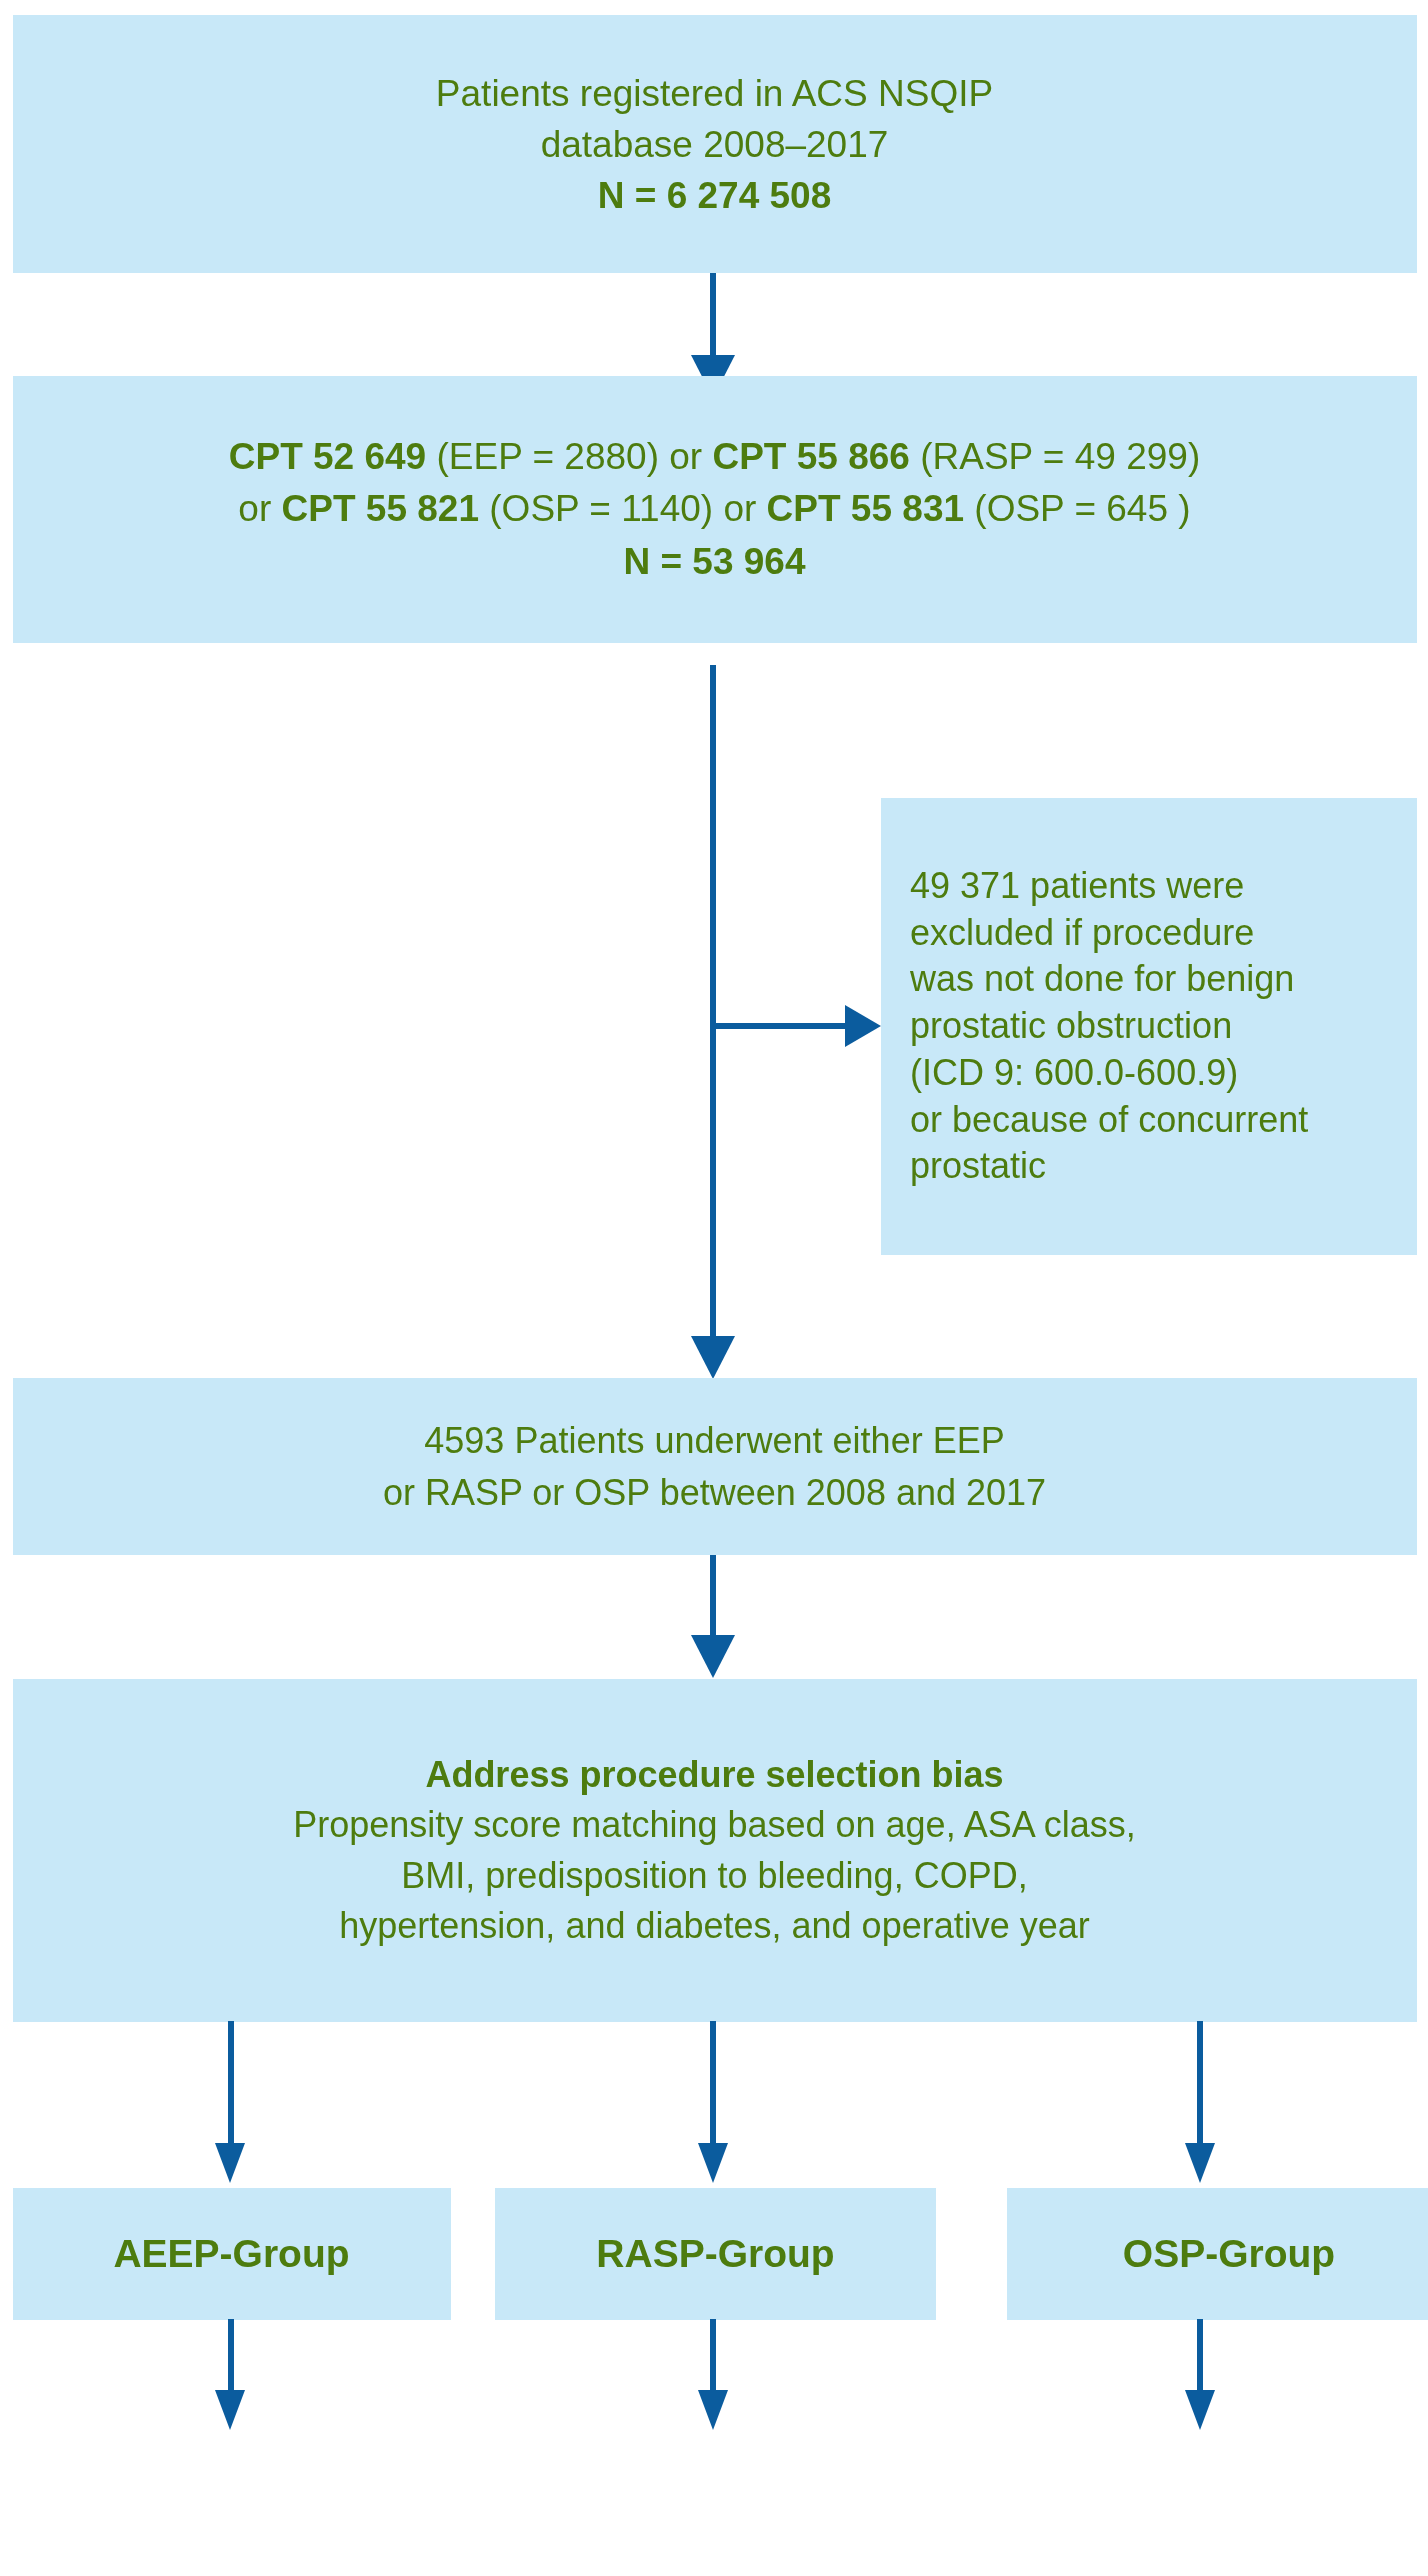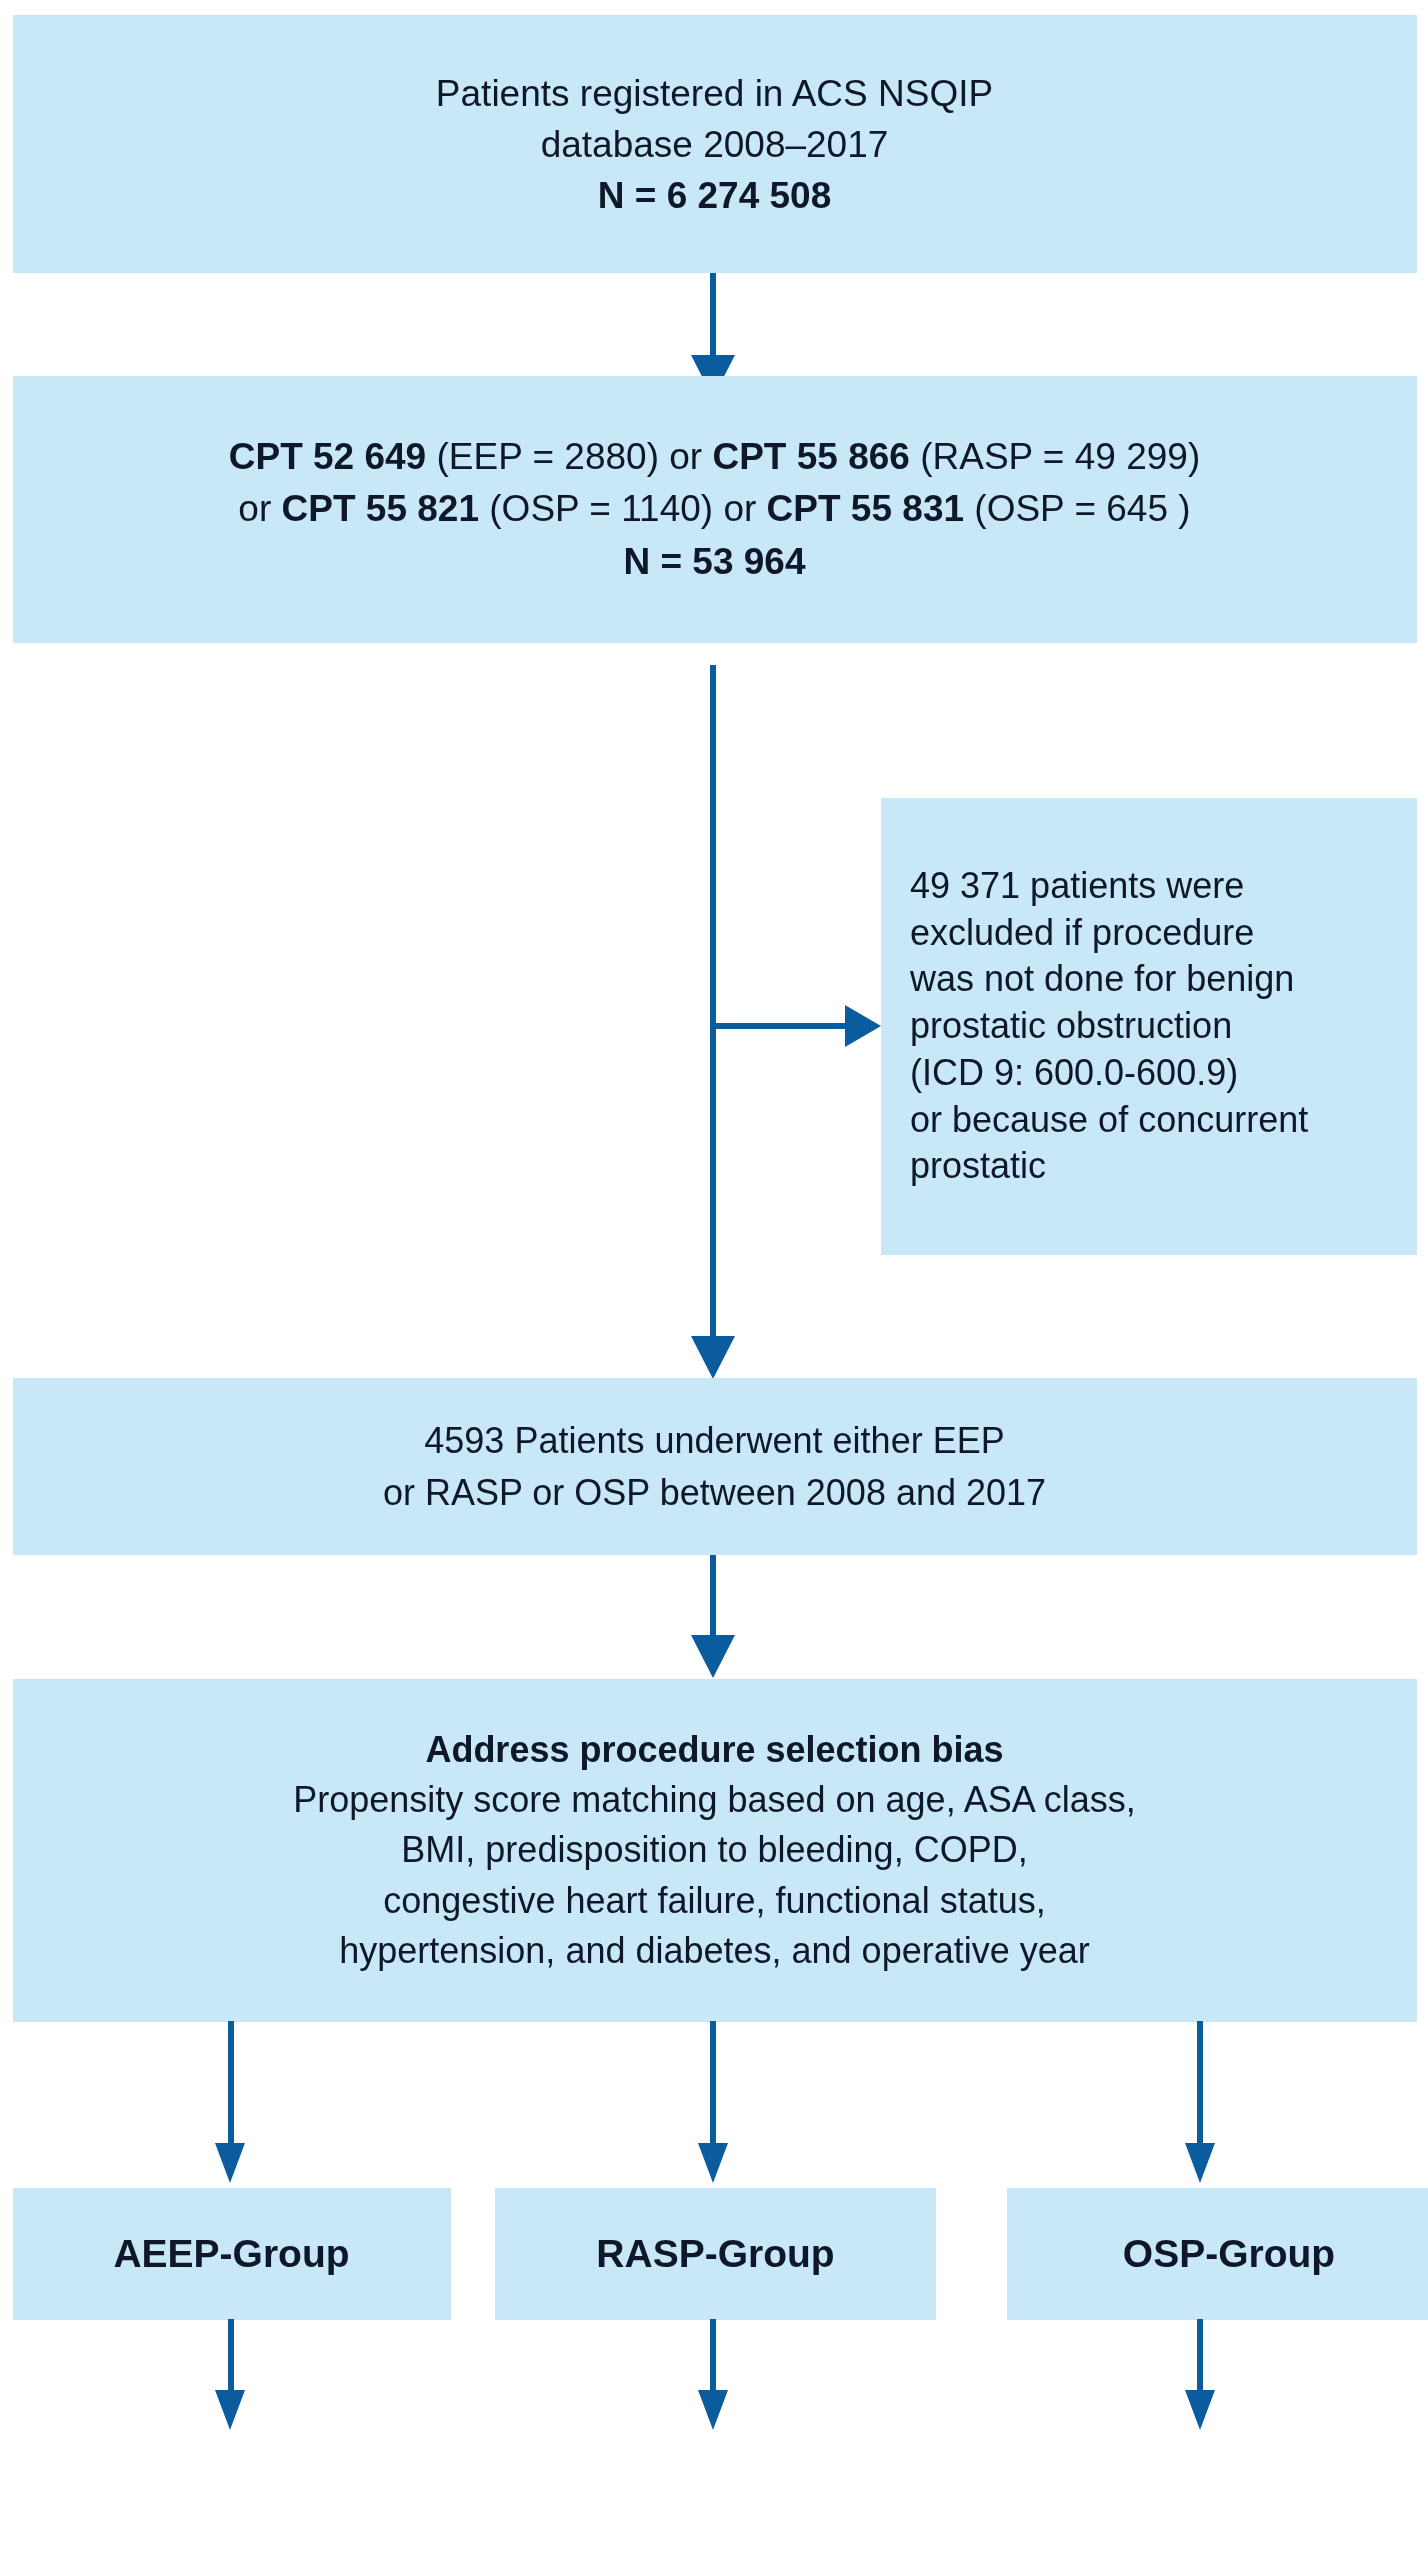--- a/index.html
+++ b/index.html
@@ -14,21 +14,21 @@
   #canvas {
     position: relative;
     width: 1429px;
     height: 2576px;
     background: #ffffff;
     overflow: hidden;
   }
   .box {
     position: absolute;
     background: #c8e8f8;
-    color: #0f172a;
+    color: #4d7c0f;
     box-sizing: border-box;
     display: flex;
     flex-direction: column;
     align-items: center;
     justify-content: center;
     text-align: center;
     line-height: 1.30;
   }
   .box.left-align {
     align-items: flex-start;
@@ -172,21 +172,20 @@
     <span class="ln">or RASP or OSP between 2008 and 2017</span>
   </div>
 
   <div class="vline" style="left:710px; top:1555px; height:83px;"></div>
   <div class="arrow-down" style="left:691px; top:1635px;"></div>
 
   <div class="box" id="box-bias">
     <span class="ln b">Address procedure selection bias</span>
     <span class="ln">Propensity score matching based on age, ASA class,</span>
     <span class="ln">BMI, predisposition to bleeding, COPD,</span>
-    <span class="ln">congestive heart failure, functional status,</span>
     <span class="ln">hypertension, and diabetes, and operative year</span>
   </div>
 
   <div class="vline" style="left:228px; top:2021px; height:125px;"></div>
   <div class="arrow-down slim" style="left:215px; top:2143px;"></div>
 
   <div class="vline" style="left:710px; top:2021px; height:125px;"></div>
   <div class="arrow-down slim" style="left:698px; top:2143px;"></div>
 
   <div class="vline" style="left:1197px; top:2021px; height:125px;"></div>

